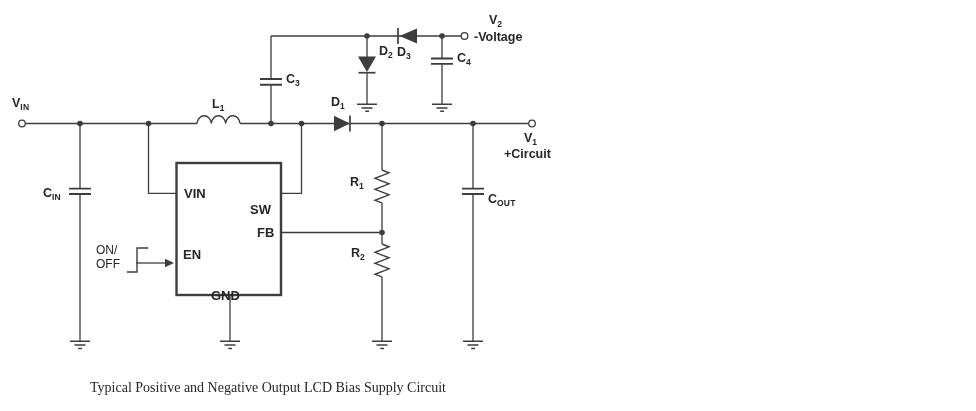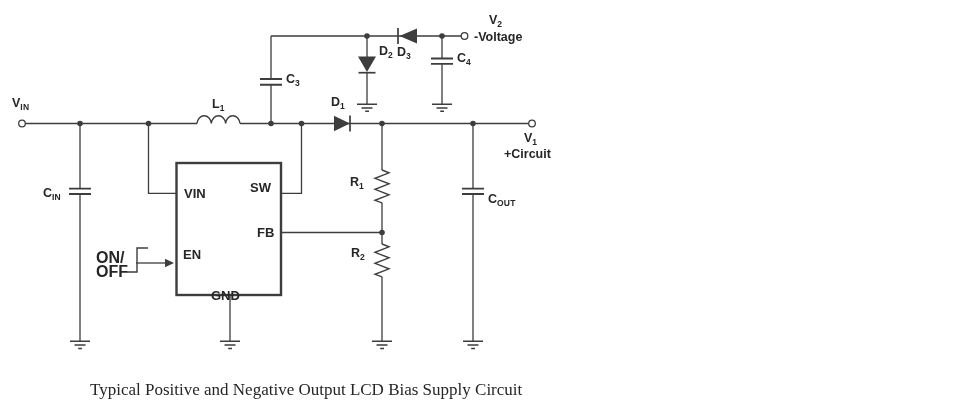--- a/index.html
+++ b/index.html
@@ -16,22 +16,22 @@
   .plate{fill:none;stroke:var(--color-line);stroke-width:1.9;}
   .boxline{fill:#ffffff;stroke:var(--color-line);stroke-width:2.4;}
   .solid{fill:var(--color-line);stroke:none;}
   .bar{fill:none;stroke:var(--color-line);stroke-width:1.7;}
   .gndline{fill:none;stroke:var(--color-line);stroke-width:1.6;}
   .term{fill:#ffffff;stroke:var(--color-line);stroke-width:1.3;}
   .step{fill:none;stroke:var(--color-line);stroke-width:1.4;}
   .lbl{position:absolute;color:var(--color-text);font-size:12.5px;font-weight:bold;line-height:1.1;white-space:nowrap;}
   .lbl sub{font-size:8.5px;font-weight:bold;vertical-align:baseline;position:relative;top:3px;letter-spacing:0.2px;}
   .pin{position:absolute;color:var(--color-text);font-size:13px;font-weight:bold;line-height:1;white-space:nowrap;}
-  .ctrl{position:absolute;color:var(--color-text);font-size:16px;font-weight:bold;line-height:14px;white-space:nowrap;margin-top:8px;}
-  .caption{position:absolute;color:var(--color-text);font-family:"Liberation Serif",serif;font-size:17px;font-weight:normal;white-space:nowrap;}
+  .ctrl{position:absolute;color:var(--color-text);font-size:12px;font-weight:normal;line-height:14px;white-space:nowrap;}
+  .caption{position:absolute;color:var(--color-text);font-family:"Liberation Serif",serif;font-size:14px;font-weight:normal;white-space:nowrap;}
 </style>
 </head>
 <body>
 
 <div id="stage">
 
   <svg id="schematic" width="976" height="411" viewBox="0 0 976 411">
 
     <path class="wire" d="M25.5,123.5 H197 M240,123.5 H528.7"></path>
 
@@ -149,21 +149,21 @@
   <div class="lbl" style="left:350px;top:176px"><span>R</span><sub>1</sub></div>
   <div class="lbl" style="left:351px;top:247px"><span>R</span><sub>2</sub></div>
   <div class="lbl" style="left:488px;top:193px"><span>C</span><sub>OUT</sub></div>
 
   <div class="lbl" style="left:489px;top:14px"><span>V</span><sub>2</sub></div>
   <div class="lbl" style="left:474px;top:31px">-Voltage</div>
   <div class="lbl" style="left:524px;top:132px"><span>V</span><sub>1</sub></div>
   <div class="lbl" style="left:504px;top:148px">+Circuit</div>
 
   <div class="pin" style="left:184px;top:187px">VIN</div>
-  <div class="pin" style="left:250px;top:181px">SW</div>
+  <div class="pin" style="left:250px;top:203px">SW</div>
   <div class="pin" style="left:257px;top:226px">FB</div>
   <div class="pin" style="left:183px;top:248px">EN</div>
   <div class="pin" style="left:211px;top:289px">GND</div>
 
   <div class="ctrl" style="left:96px;top:243px">
     <div>ON/</div>
     <div>OFF</div>
   </div>
 
   <div class="caption" style="left:90px;top:380px">Typical Positive and Negative Output LCD Bias Supply Circuit</div>

